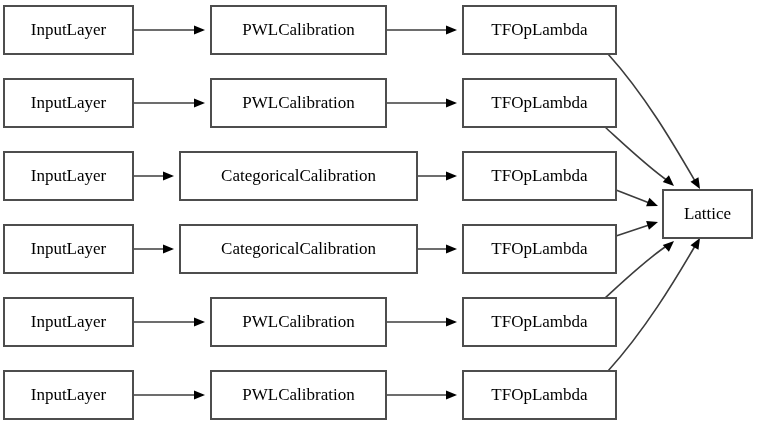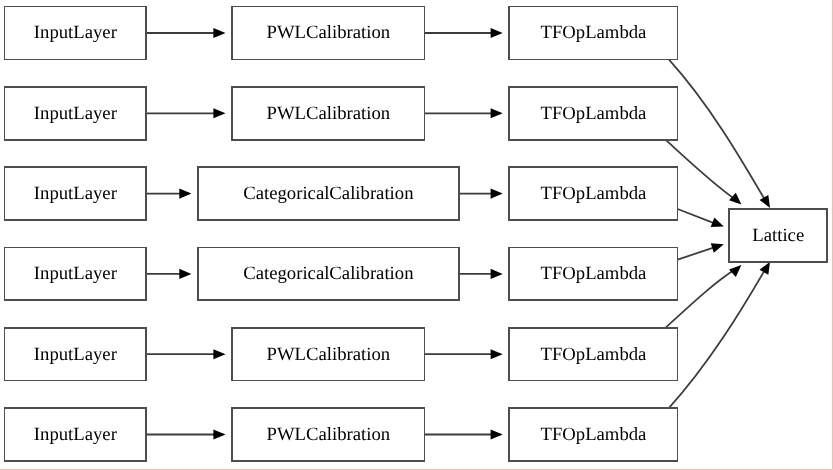--- a/index.html
+++ b/index.html
@@ -10,21 +10,21 @@
   body {
     width: 757px;
     height: 427px;
     font-family: "Liberation Serif", "DejaVu Serif", serif;
     overflow: hidden;
   }
   #graph-root {
     position: relative;
     width: 757px;
     height: 427px;
-    background: #c2410c;
+    background: #86efac;
   }
   svg#graph-canvas {
     display: block;
     width: 757px;
     height: 427px;
   }
   .node-box {
     fill: #ffffff;
     stroke: #4d4d4d;
     stroke-width: 1.6;

